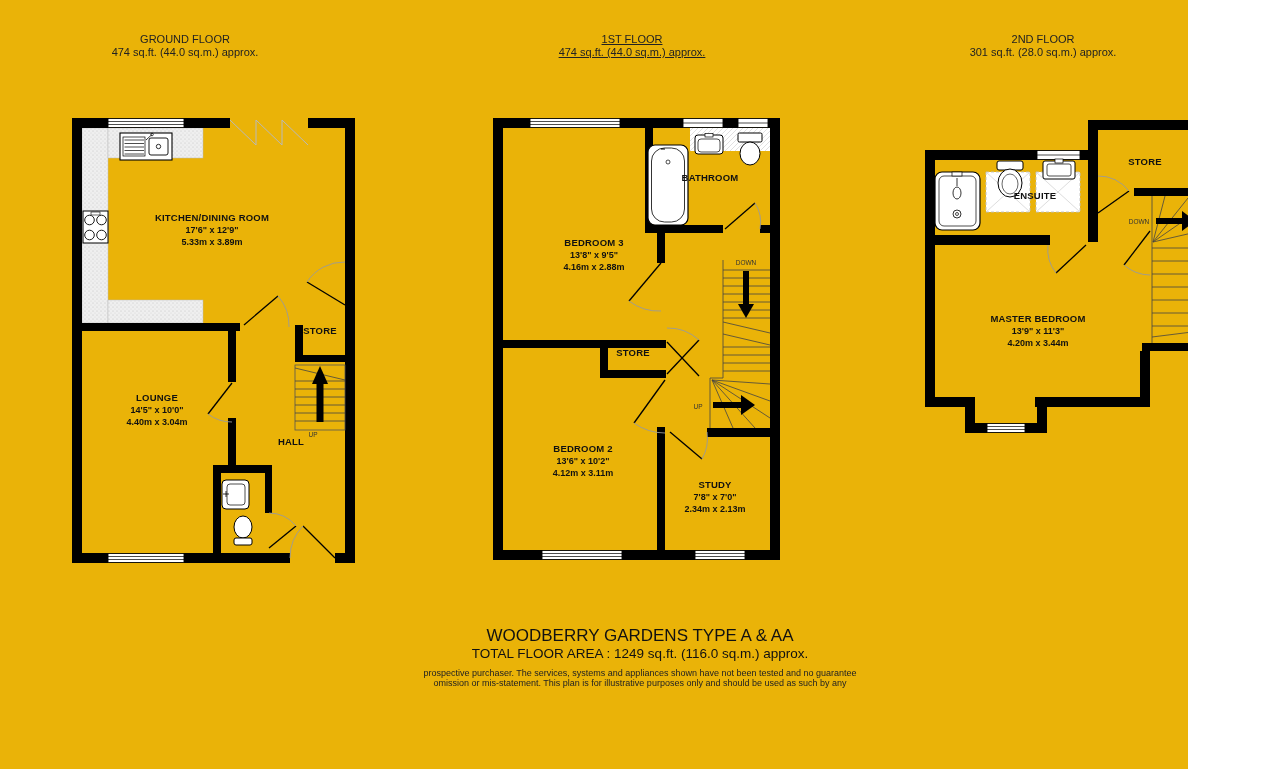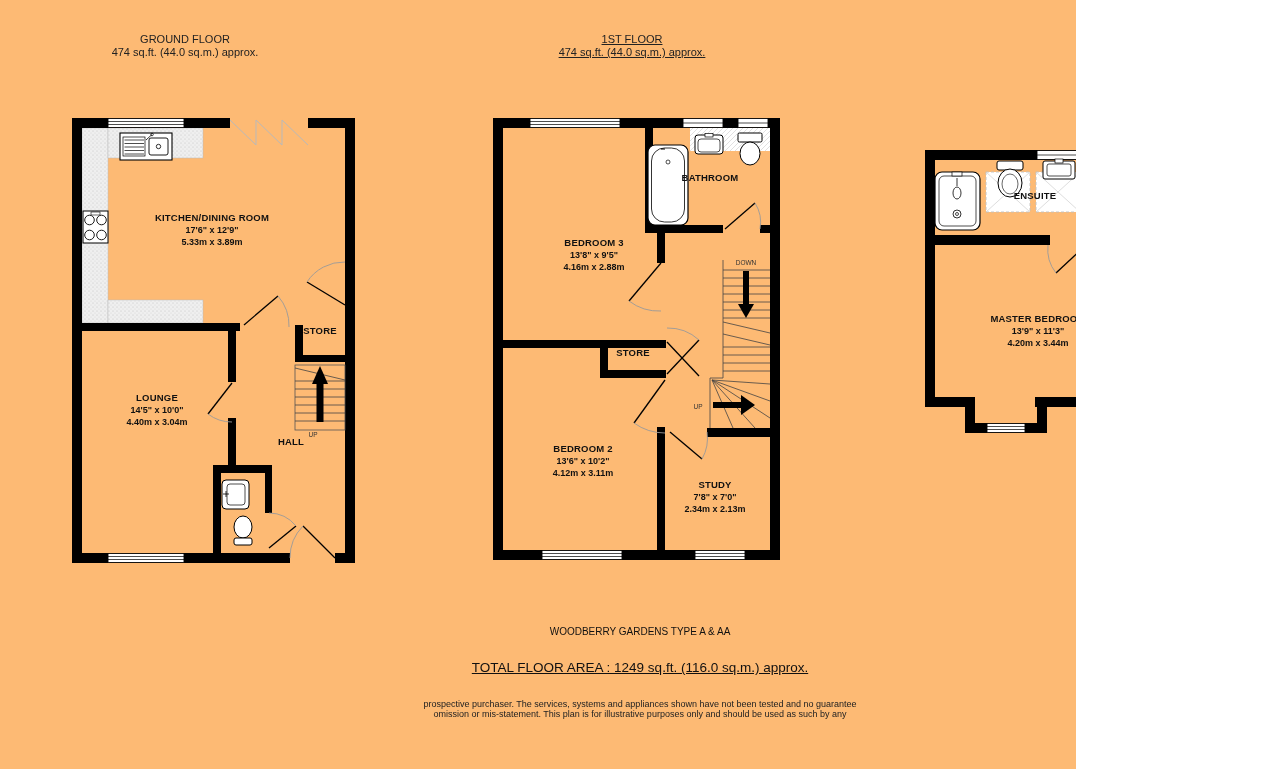--- a/index.html
+++ b/index.html
@@ -1,50 +1,54 @@
 <!DOCTYPE html>
 <html><head>
 <meta charset="utf-8">
 <style>
   html,body{margin:0;padding:0;background:#fff;}
-  #canvas{position:relative;width:1076px;height:769px;background:#fdba74;overflow:hidden;
+  #canvas{position:relative;width:1188px;height:769px;background:#eab308;overflow:hidden;
           font-family:"Liberation Sans","DejaVu Sans",sans-serif;color:#1a1a1a;}
   .floor-header{position:absolute;top:33px;text-align:center;font-size:11px;line-height:13px;color:#222;}
   .floor-plan{position:absolute;}
   svg text{font-family:"Liberation Sans","DejaVu Sans",sans-serif;fill:#111;}
   .room-name{font-size:9.5px;font-weight:bold;letter-spacing:.2px;}
   .room-dim{font-size:9px;font-weight:bold;}
   .small-label{font-size:6.5px;fill:#333;font-weight:normal;}
   .wall{fill:#000;}
   .win{fill:#fff;stroke:#000;stroke-width:0.9;}
   .winline{stroke:#000;stroke-width:0.7;}
   .fixline{stroke:#000;fill:#fff;}
   .tread{stroke:#444;stroke-width:0.8;}
   .arc{stroke:#9a9a9a;stroke-width:0.9;fill:none;}
   .leaf{stroke:#000;stroke-width:1.3;}
   .zig{stroke:#b9b9b9;stroke-width:1;fill:none;}
   .mat{stroke:#c0c0c0;stroke-width:0.9;stroke-dasharray:3 2;fill:#fff;}
   .matx{stroke:#cfcfcf;stroke-width:0.7;}
   #footer{position:absolute;left:340px;top:626px;width:600px;text-align:center;}
-  .fp-title{font-size:10px;color:#111;margin-bottom:23px;}
-  .fp-total{font-size:13.5px;color:#111;margin-bottom:24px;text-decoration:underline;}
+  .fp-title{font-size:17px;color:#111;margin-bottom:0;}
+  .fp-total{font-size:13.5px;color:#111;margin-bottom:7px;}
   .fp-disc{font-size:9px;line-height:10.3px;color:#222;}
 </style>
 </head>
 <body>
 
 <div id="canvas">
 
   <div class="floor-header" style="left:65px;width:240px;">
     <div>GROUND FLOOR</div>
     <div>474 sq.ft. (44.0 sq.m.) approx.</div>
   </div>
   <div class="floor-header" style="left:512px;width:240px;text-decoration:underline;">
     <div>1ST FLOOR</div>
     <div>474 sq.ft. (44.0 sq.m.) approx.</div>
+  </div>
+  <div class="floor-header" style="left:923px;width:240px;">
+    <div>2ND FLOOR</div>
+    <div>301 sq.ft. (28.0 sq.m.) approx.</div>
   </div>
 
   <svg class="floor-plan" style="left:72px;top:118px;" width="283" height="445" viewBox="0 0 283 445">
     <defs>
       <pattern id="stip-g" width="4" height="4" patternUnits="userSpaceOnUse">
         <rect width="4" height="4" fill="#efefef"></rect>
         <circle cx="1" cy="1" r="0.6" fill="#c2c2c2"></circle>
         <circle cx="3" cy="3" r="0.6" fill="#d6d6d6"></circle>
       </pattern>
     </defs>

